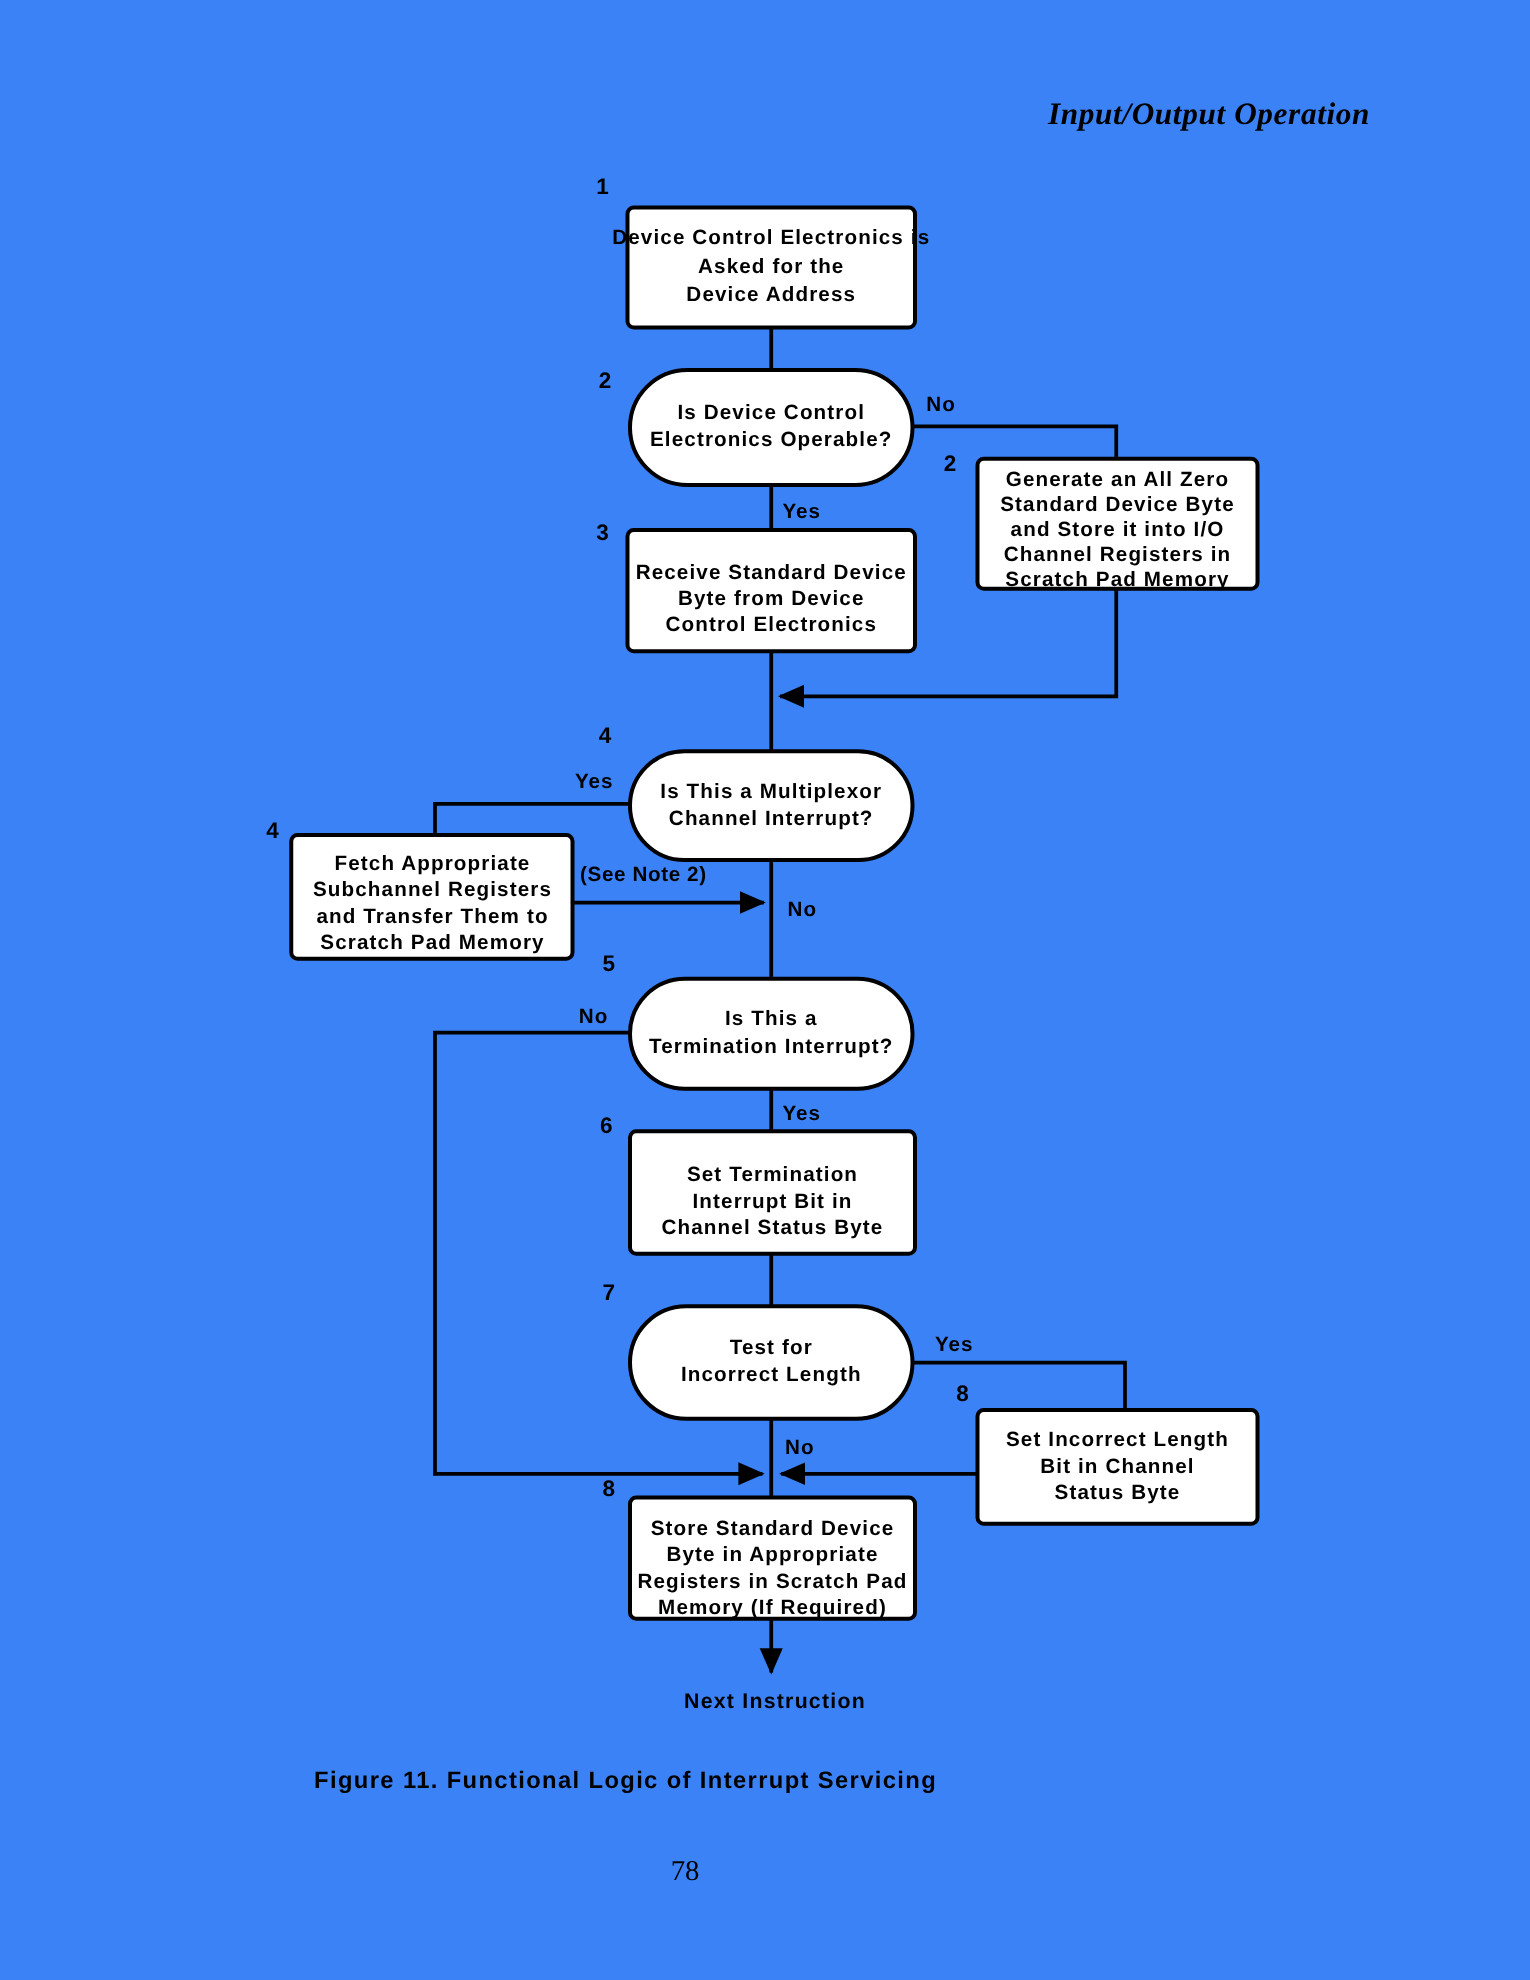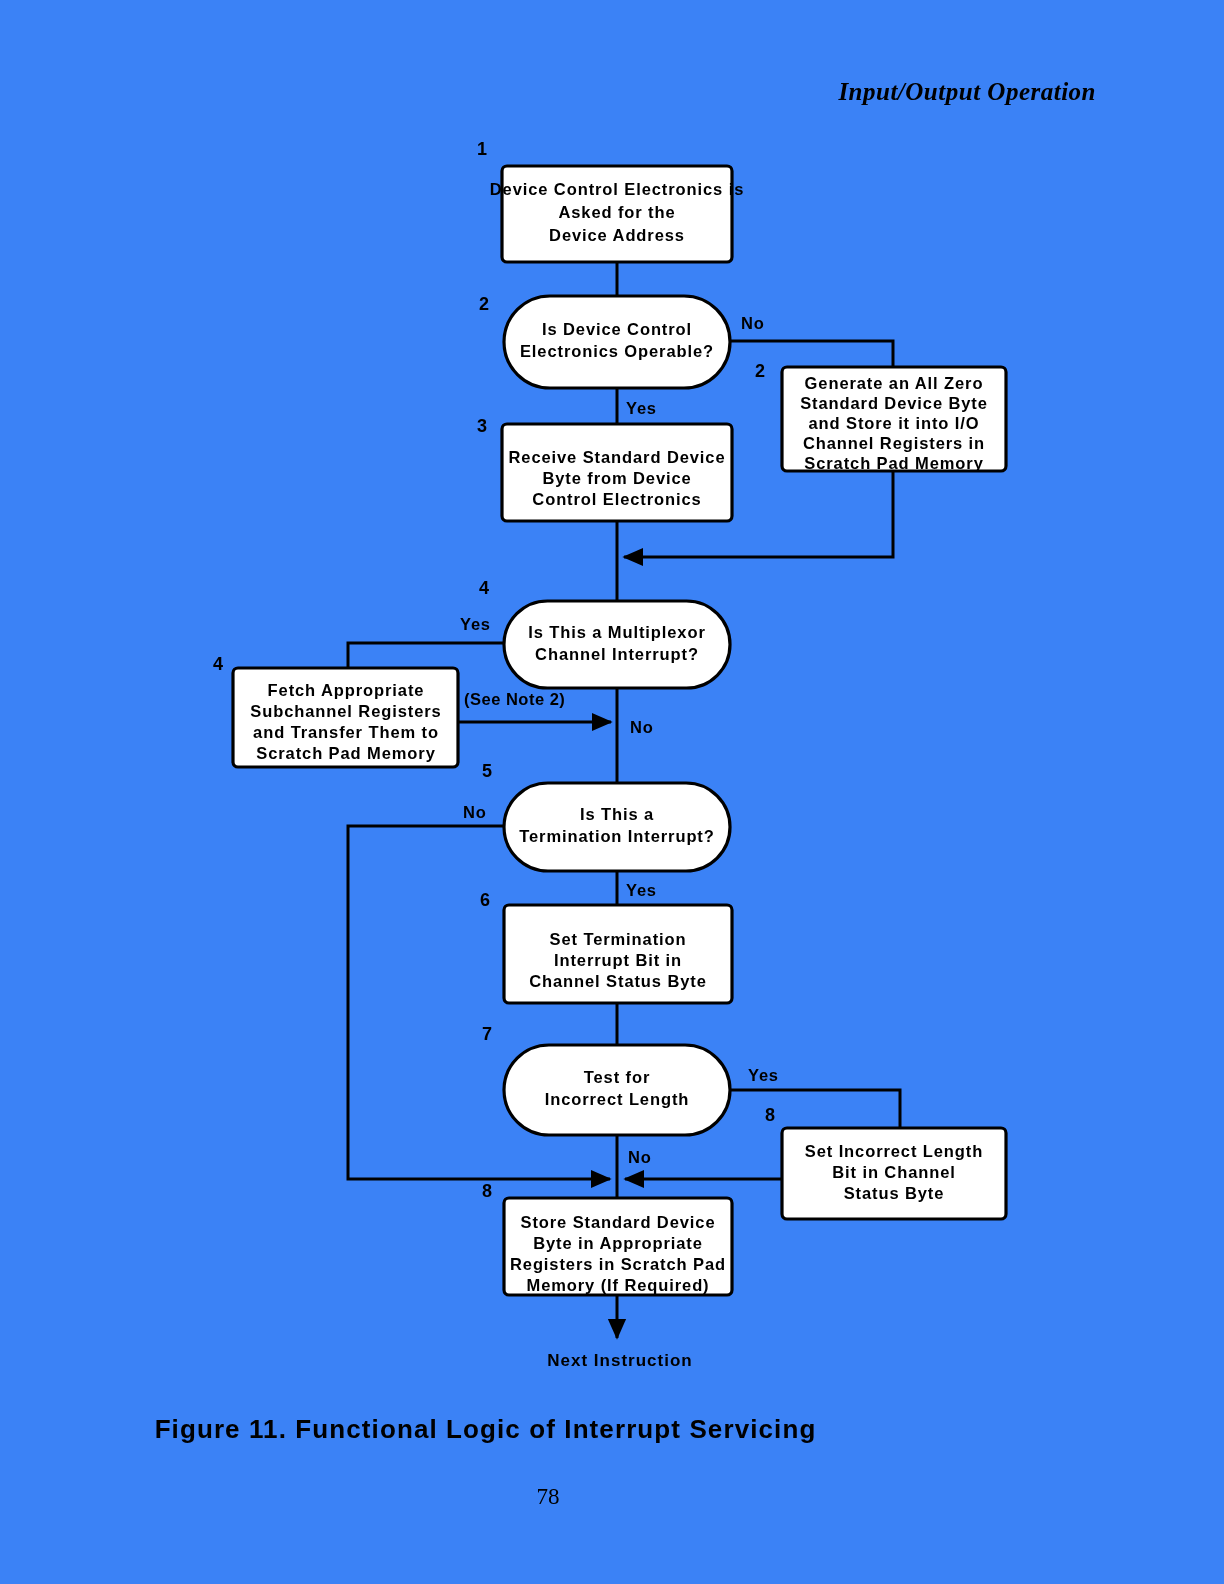--- a/index.html
+++ b/index.html
@@ -27,26 +27,26 @@
     font-family: "Liberation Serif", serif;
     font-style: italic;
     font-weight: 700;
     font-size: 25px;
     letter-spacing: 0.5px;
     white-space: nowrap;
   }
   .figure-caption {
     position: absolute;
     top: 1414px;
-    left: 1px;
+    left: 16px;
     width: 969px;
     text-align: center;
     font-family: "Liberation Sans", sans-serif;
     font-weight: 700;
-    font-size: 26px;
+    font-size: 19px;
     letter-spacing: 1.1px;
   }
   .page-number {
     position: absolute;
     top: 1484px;
     left: 0;
     width: 1096px;
     text-align: center;
     font-family: "Liberation Serif", serif;
     font-size: 23px;

